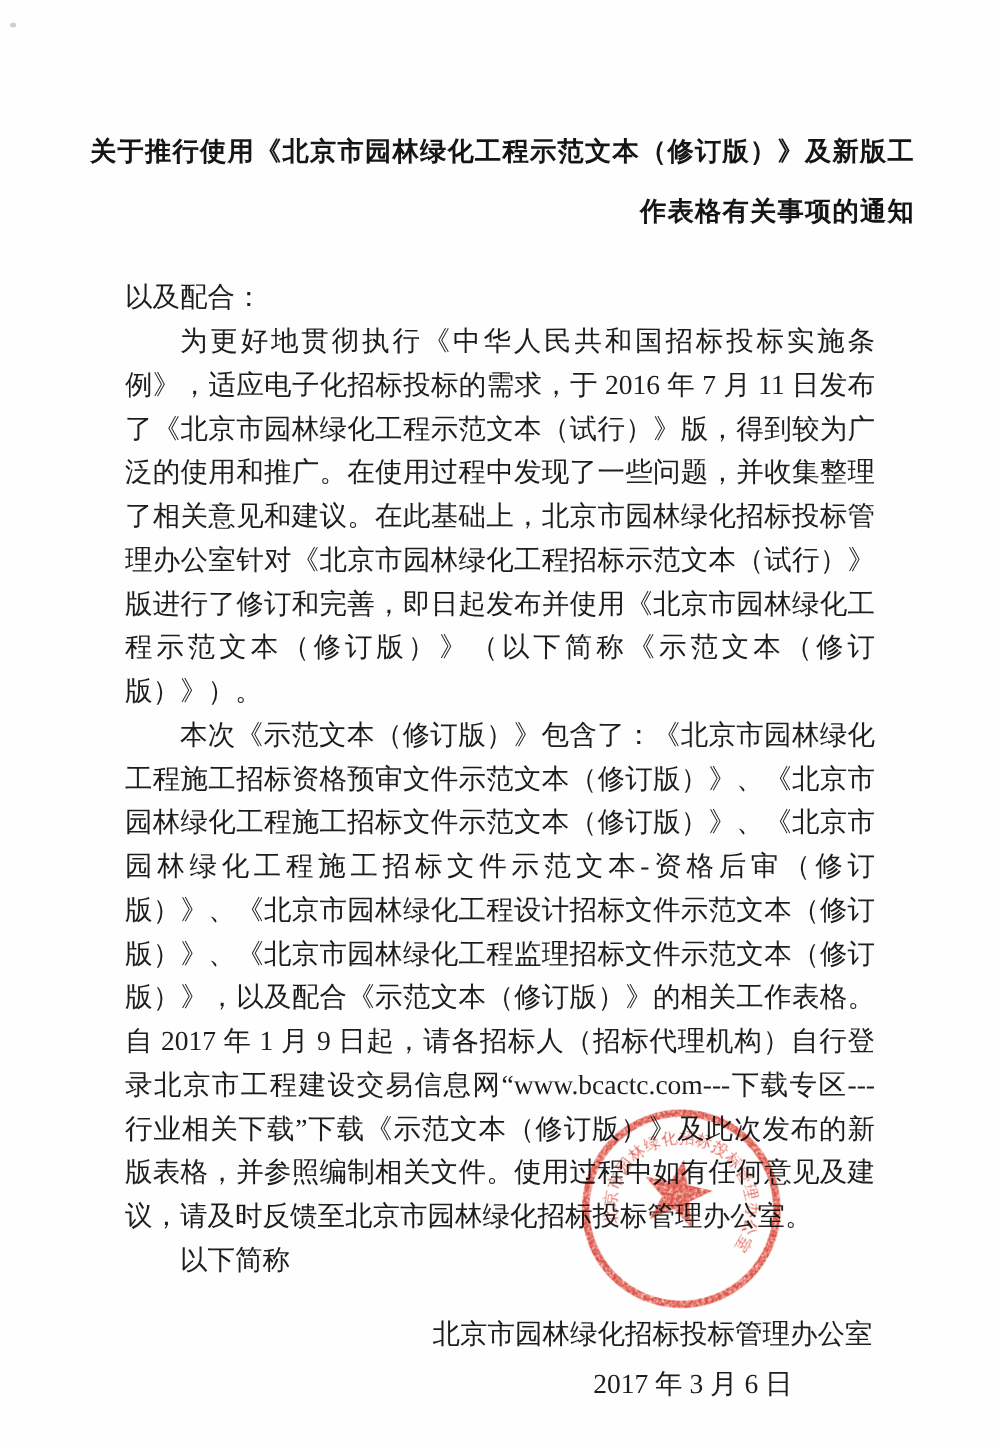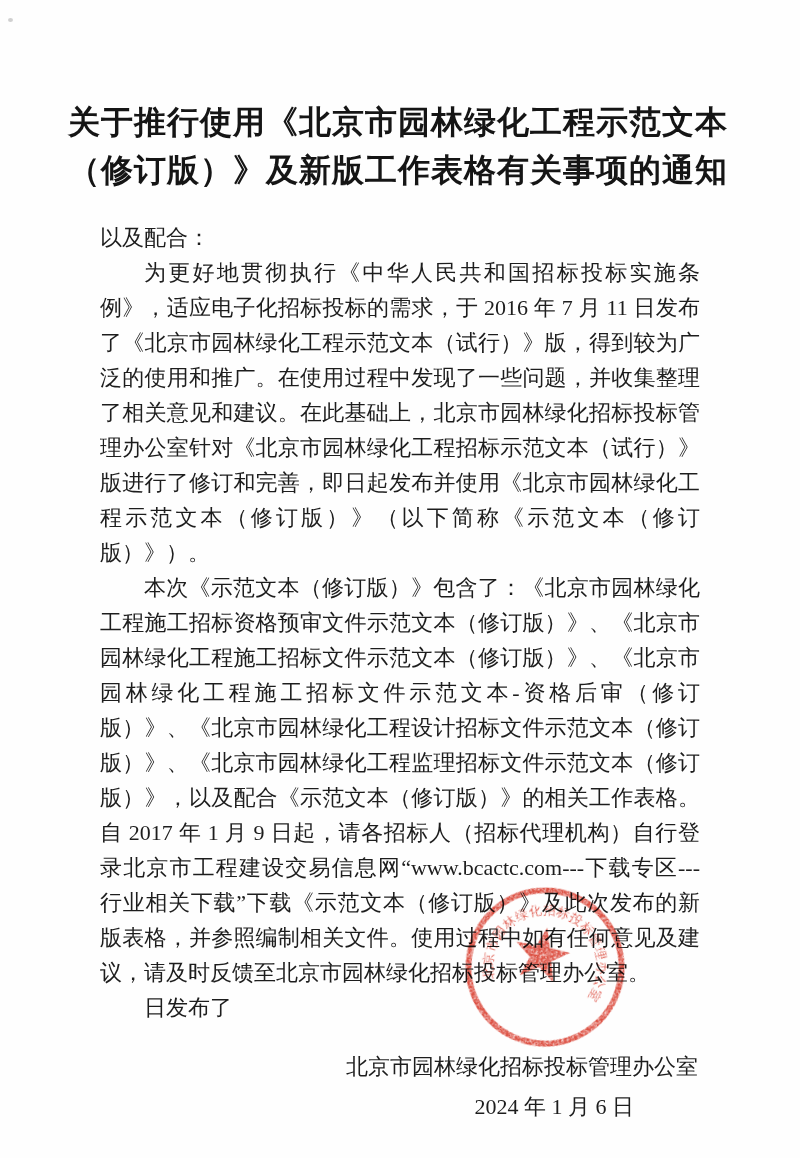--- a/index.html
+++ b/index.html
@@ -23,24 +23,24 @@
     opacity: .45;
   }
   .s1 { left: 8px; top: 18px; width: 5px; height: 4px; }
   .s2 { left: 296px; top: 698px; width: 3px; height: 3px; opacity: .25; }
 
   .title {
     margin: 98px auto 0 auto;
     width: 664px;
     font-family: "Liberation Sans", "DejaVu Sans", sans-serif;
     font-weight: 700;
-    font-size: 32px;
+    font-size: 21px;
     line-height: 48px;
     letter-spacing: 1px;
-    text-align: left;
+    text-align: right;
     color: #151515;
   }
   .body-text {
     margin: 26px 100px 0 100px;
     width: 600px;
     font-family: "Liberation Serif", "DejaVu Serif", serif;
     font-size: 22px;
     line-height: 35px;
     text-align: justify;
     text-justify: inter-character;
@@ -82,26 +82,26 @@
 
   <div class="speck s1"></div>
   <div class="speck s2"></div>
 
   <h1 class="title">关于推行使用《北京市园林绿化工程示范文本（修订版）》及新版工作表格有关事项的通知</h1>
 
   <div class="body-text">
     <p class="salutation">以及配合：</p>
     <p class="para">为更好地贯彻执行《中华人民共和国招标投标实施条例》，适应电子化招标投标的需求，于 2016 年 7 月 11 日发布了《北京市园林绿化工程示范文本（试行）》版，得到较为广泛的使用和推广。在使用过程中发现了一些问题，并收集整理了相关意见和建议。在此基础上，北京市园林绿化招标投标管理办公室针对《北京市园林绿化工程招标示范文本（试行）》版进行了修订和完善，即日起发布并使用《北京市园林绿化工程示范文本（修订版）》（以下简称《示范文本（修订版）》）。</p>
     <p class="para">本次《示范文本（修订版）》包含了：《北京市园林绿化工程施工招标资格预审文件示范文本（修订版）》、《北京市园林绿化工程施工招标文件示范文本（修订版）》、《北京市园林绿化工程施工招标文件示范文本-资格后审（修订版）》、《北京市园林绿化工程设计招标文件示范文本（修订版）》、《北京市园林绿化工程监理招标文件示范文本（修订版）》，以及配合《示范文本（修订版）》的相关工作表格。自 2017 年 1 月 9 日起，请各招标人（招标代理机构）自行登录北京市工程建设交易信息网“www.bcactc.com---下载专区---行业相关下载”下载《示范文本（修订版）》及此次发布的新版表格，并参照编制相关文件。使用过程中如有任何意见及建议，请及时反馈至北京市园林绿化招标投标管理办公室。</p>
-    <p class="para">日发布了</p>
+    <p class="para">以下简称</p>
   </div>
 
   <div class="sign-block">
     <p class="signature">北京市园林绿化招标投标管理办公室</p>
-    <p class="date">2024 年 1 月 6 日</p>
+    <p class="date">2017 年 3 月 6 日</p>
   </div>
 
   <svg class="seal" viewBox="0 0 200 200" xmlns="http://www.w3.org/2000/svg">
     <defs>
       <filter id="inkbleed" x="-10%" y="-10%" width="120%" height="120%">
         <feTurbulence type="fractalNoise" baseFrequency="0.35" numOctaves="3" result="n"></feTurbulence>
         <feComponentTransfer in="n" result="na">
           <feFuncA type="linear" slope="1.7" intercept="-0.05"></feFuncA>
         </feComponentTransfer>
         <feComposite in="SourceGraphic" in2="na" operator="in"></feComposite>

